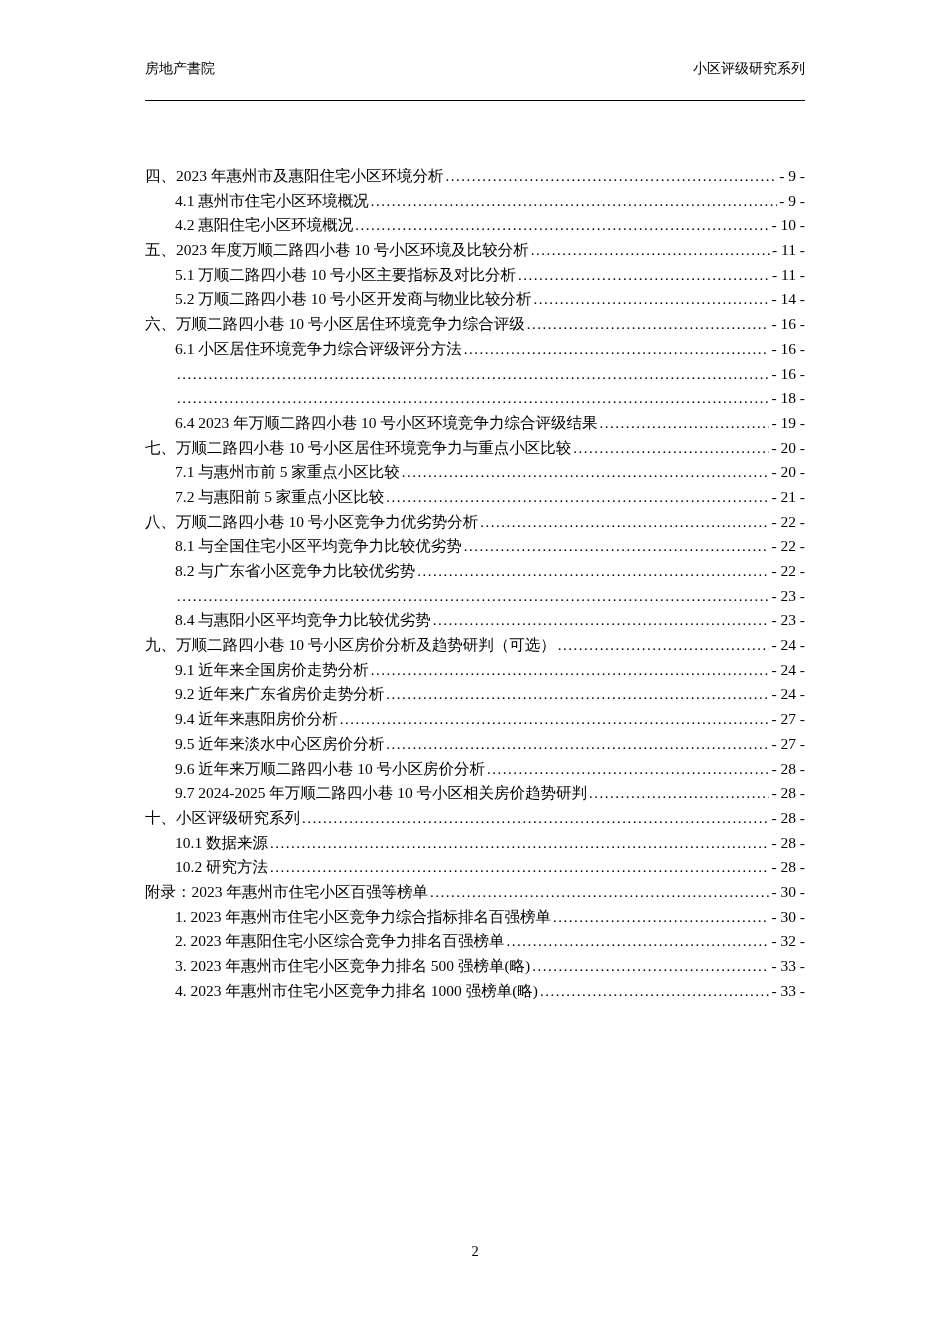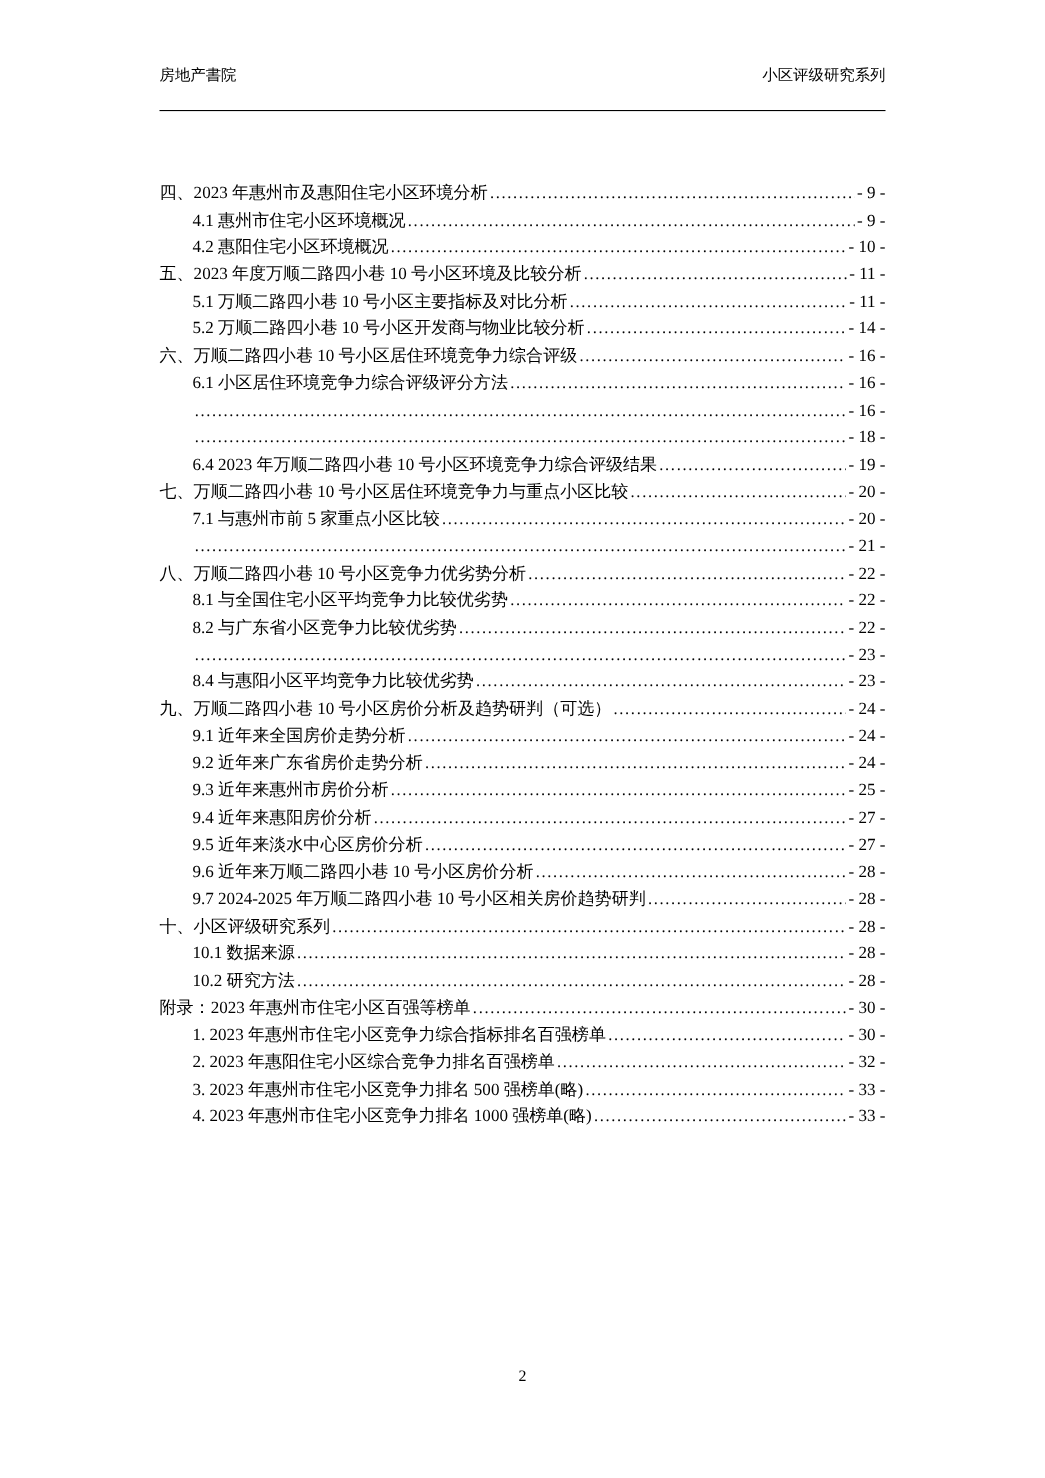--- a/index.html
+++ b/index.html
@@ -142,20 +142,21 @@
       <span class="toc-label">七、万顺二路四小巷 10 号小区居住环境竞争力与重点小区比较</span>
       <span class="toc-leader"></span>
       <span class="toc-page">- 20 -</span>
     </div>
       <div class="toc-row level-1">
       <span class="toc-label">7.1 与惠州市前 5 家重点小区比较</span>
       <span class="toc-leader"></span>
       <span class="toc-page">- 20 -</span>
     </div>
       <div class="toc-row level-1">
+      <span class="toc-label">7.2 与惠阳前 5 家重点小区比较</span>
       <span class="toc-leader"></span>
       <span class="toc-page">- 21 -</span>
     </div>
       <div class="toc-row level-0">
       <span class="toc-label">八、万顺二路四小巷 10 号小区竞争力优劣势分析</span>
       <span class="toc-leader"></span>
       <span class="toc-page">- 22 -</span>
     </div>
       <div class="toc-row level-1">
       <span class="toc-label">8.1 与全国住宅小区平均竞争力比较优劣势</span>
@@ -183,25 +184,20 @@
     </div>
       <div class="toc-row level-1">
       <span class="toc-label">9.1 近年来全国房价走势分析</span>
       <span class="toc-leader"></span>
       <span class="toc-page">- 24 -</span>
     </div>
       <div class="toc-row level-1">
       <span class="toc-label">9.2 近年来广东省房价走势分析</span>
       <span class="toc-leader"></span>
       <span class="toc-page">- 24 -</span>
-    </div>
-      <div class="toc-row level-1">
-      <span class="toc-label">9.3 近年来惠州市房价分析</span>
-      <span class="toc-leader"></span>
-      <span class="toc-page">- 25 -</span>
     </div>
       <div class="toc-row level-1">
       <span class="toc-label">9.4 近年来惠阳房价分析</span>
       <span class="toc-leader"></span>
       <span class="toc-page">- 27 -</span>
     </div>
       <div class="toc-row level-1">
       <span class="toc-label">9.5 近年来淡水中心区房价分析</span>
       <span class="toc-leader"></span>
       <span class="toc-page">- 27 -</span>

